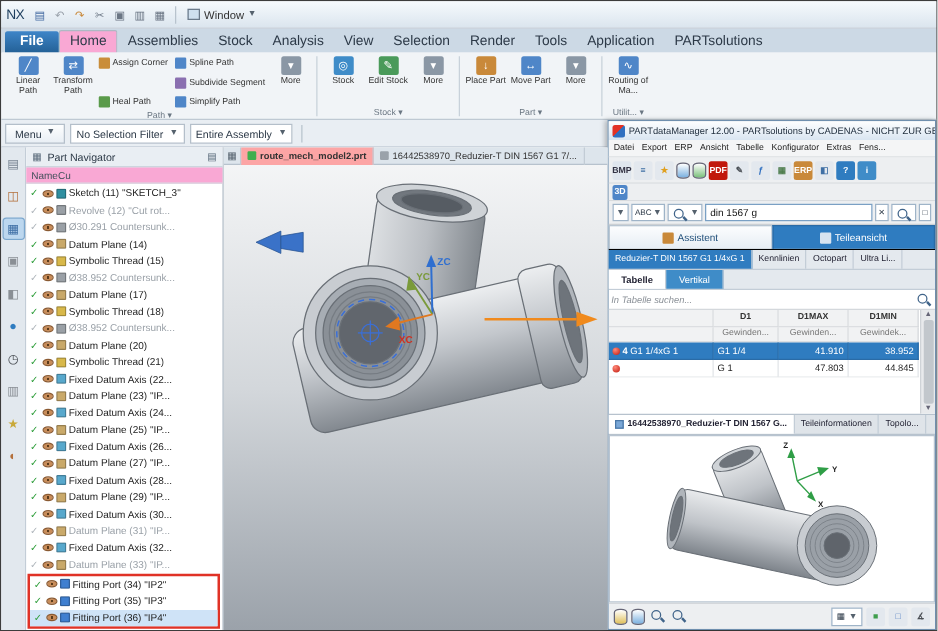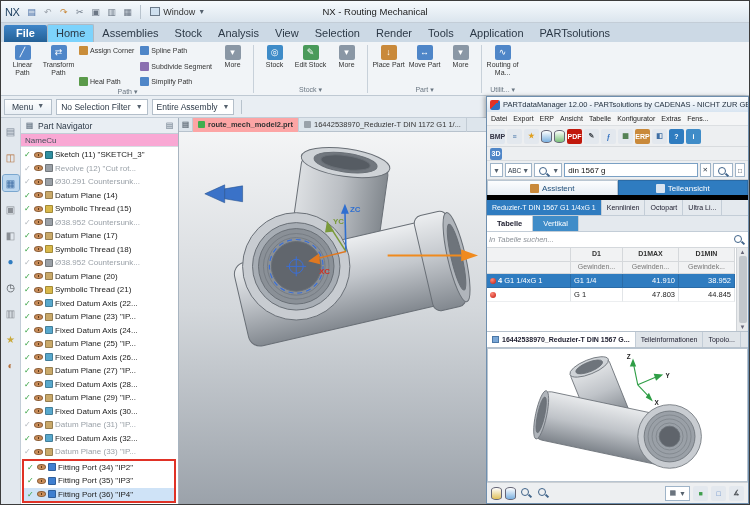--- a/index.html
+++ b/index.html
@@ -12,21 +12,21 @@
 .qicon{width:15px;height:15px;display:flex;align-items:center;justify-content:center;font-size:9px;border-radius:2px;cursor:default;}
 .tsep{width:1px;height:14px;background:#b8c3cd;margin:0 3px;}
 .winmenu{display:flex;align-items:center;gap:3px;font-size:9px;color:#333;padding:1px 4px;}
 .winmenu .wicon{width:10px;height:9px;border:1px solid #6b7a8a;background:#cfe0ef;display:inline-block;}
 .title-center{position:absolute;left:0;right:0;text-align:center;font-size:9.5px;color:#222;pointer-events:none;}
 .caret{font-size:7px;color:#55616d;}
 
 .ribbon-tabs{height:19px;background:#ccd9e5;display:flex;align-items:flex-end;padding-left:3px;flex:0 0 19px;}
 .rtab{padding:2px 8px 3px;font-size:11px;color:#2c3947;white-space:nowrap;}
 .rtab.file{background:linear-gradient(#3e85c8,#246197);color:#fff;font-weight:bold;border-radius:2px 2px 0 0;padding:2px 12px 3px;}
-.rtab.active{background:#7dd3fc;border:1px solid #aeb9c4;border-bottom:none;border-radius:2px 2px 0 0;text-align:center;}
+.rtab.active{background:#f9a8d4;border:1px solid #aeb9c4;border-bottom:none;border-radius:2px 2px 0 0;text-align:center;}
 
 .ribbon{height:54px;background:#f1f4f7;border-bottom:1px solid #bfc9d3;display:flex;align-items:stretch;padding:1px 2px 0;flex:0 0 54px;}
 .rgroup{display:flex;flex-direction:column;}
 .rgroup-body{flex:1;display:flex;align-items:flex-start;gap:1px;padding:1px 2px 0;}
 .rgroup-label{font-size:7px;color:#6a7682;text-align:center;padding:0 2px 1px;white-space:nowrap;}
 .rsep{width:1px;background:#c8d1da;margin:2px 1px;}
 .bigbtn{width:35px;display:flex;flex-direction:column;align-items:center;font-size:7px;line-height:1.1;text-align:center;color:#333;padding:1px 0;border-radius:2px;}
 .bico{width:16px;height:15px;border-radius:2px;margin-bottom:1px;display:flex;align-items:center;justify-content:center;color:#fff;font-size:9px;}
 .blabel{white-space:normal;}
 .smallwrap{display:flex;gap:2px;}
@@ -78,21 +78,21 @@
 .pdm-tools2{height:14px;display:flex;gap:2px;align-items:center;padding:0 3px;background:#edeff1;border-bottom:1px solid #d8dbde;flex:0 0 14px;}
 .ticon{width:15px;height:15px;border-radius:2px;display:flex;align-items:center;justify-content:center;font-size:7px;font-weight:bold;background:#e3e8ee;color:#334;flex:0 0 15px;}
 .ticon.small{width:12px;height:12px;flex:0 0 12px;}
 .cyl{width:11px;height:13px;border-radius:5px/3px;border:1px solid #667;flex:0 0 11px;}
 .mag{position:relative;width:14px;height:14px;flex:0 0 14px;}
 .mag::before{content:"";position:absolute;left:2px;top:2px;width:6px;height:6px;border:1.5px solid #40648a;border-radius:50%;}
 .mag::after{content:"";position:absolute;left:9px;top:9px;width:4px;height:2px;background:#40648a;transform:rotate(45deg);}
 .pdm-search{height:19px;display:flex;align-items:center;gap:2px;padding:0 3px;background:#edeff1;border-bottom:1px solid #ccd0d4;flex:0 0 19px;}
 .sbox{height:14px;border:1px solid #9fb4c8;background:#fff;display:flex;align-items:center;justify-content:center;font-size:6.5px;padding:0 2px;color:#2c3947;gap:1px;}
 .search-input{flex:1;height:14px;border:1px solid #7aa0c4;background:#fff;font-size:8px;padding:0 3px;min-width:40px;color:#111;}
-.pdm-tabs{height:20px;display:flex;background:#dfe7ef;border-bottom:5px solid #000000;flex:0 0 20px;}
+.pdm-tabs{height:20px;display:flex;background:#dfe7ef;border-bottom:1px solid #000000;flex:0 0 20px;}
 .ptab{flex:1;display:flex;align-items:center;justify-content:center;gap:3px;font-size:8px;color:#1f4e79;border:1px solid #b9c6d2;border-bottom:none;background:linear-gradient(#fcfdfe,#e6edf4);white-space:nowrap;overflow:hidden;}
 .ptab.active{background:#2f7cc0;color:#fff;border-color:#2a6ba6;}
 .ptico{width:9px;height:9px;border-radius:1px;display:inline-block;}
 .pdm-parttabs{height:16px;display:flex;background:#e4e9ee;border-bottom:1px solid #c3cdd7;flex:0 0 16px;font-size:7px;}
 .parttab{display:flex;align-items:center;padding:0 5px;border-right:1px solid #c3cdd7;color:#223;white-space:nowrap;overflow:hidden;}
 .parttab.active{background:#2f7cc0;color:#fff;}
 .pdm-viewtabs{height:16px;display:flex;background:#e4e9ee;border-bottom:1px solid #c3cdd7;flex:0 0 16px;font-size:7.5px;}
 .viewtab{display:flex;align-items:center;padding:0 10px;border-right:1px solid #c3cdd7;color:#223;}
 .viewtab.active{background:#fff;font-weight:bold;}
 .viewtab.blue{background:#3f8cc8;color:#fff;}
@@ -137,21 +137,20 @@
         <span class="qicon" style="color: rgb(107, 118, 132);">▣</span>
         <span class="qicon" style="color: rgb(107, 118, 132);">▥</span>
         <span class="qicon" style="color: rgb(107, 118, 132);">▦</span>
       </span>
     <span class="tsep"></span>
     <span class="winmenu">
       <span class="wicon"></span>
       <span>Window</span>
       <span class="caret">▼</span>
     </span>
-    <span class="title-center">NX - Routing Mechanical</span>
   </div>
 
   <div class="ribbon-tabs">
       <div class="rtab file">File</div>
       <div class="rtab active">Home</div>
       <div class="rtab">Assemblies</div>
       <div class="rtab">Stock</div>
       <div class="rtab">Analysis</div>
       <div class="rtab">View</div>
       <div class="rtab">Selection</div>
@@ -461,21 +460,21 @@
 
         <div class="viewport">
           <div class="doctabs">
             <span class="tablist-btn">▦</span>
           <div class="dtab active">
                 <span class="ddot" style="background: rgb(63, 174, 78);"></span>
                 <span>route_mech_model2.prt</span>
               </div>
               <div class="dtab">
                 <span class="ddot" style="background: rgb(154, 162, 170);"></span>
-                <span>16442538970_Reduzier-T DIN 1172 G1 1/...</span>
+                <span>16442538970_Reduzier-T DIN 1567 G1 7/...</span>
               </div>
             </div>
           <svg class="vpcanvas" viewBox="0 0 309 374" preserveAspectRatio="xMidYMid meet">
             <defs>
               <linearGradient id="gBody" x1="0" x2="0" y1="0" y2="1">
                 <stop offset="0" stop-color="#eceef0"></stop>
                   <stop offset="0.45" stop-color="#c3c7cc"></stop>
                   <stop offset="1" stop-color="#82888f"></stop>
               </linearGradient>
               <linearGradient id="gBodyH" x1="0" x2="1" y1="0" y2="0">

